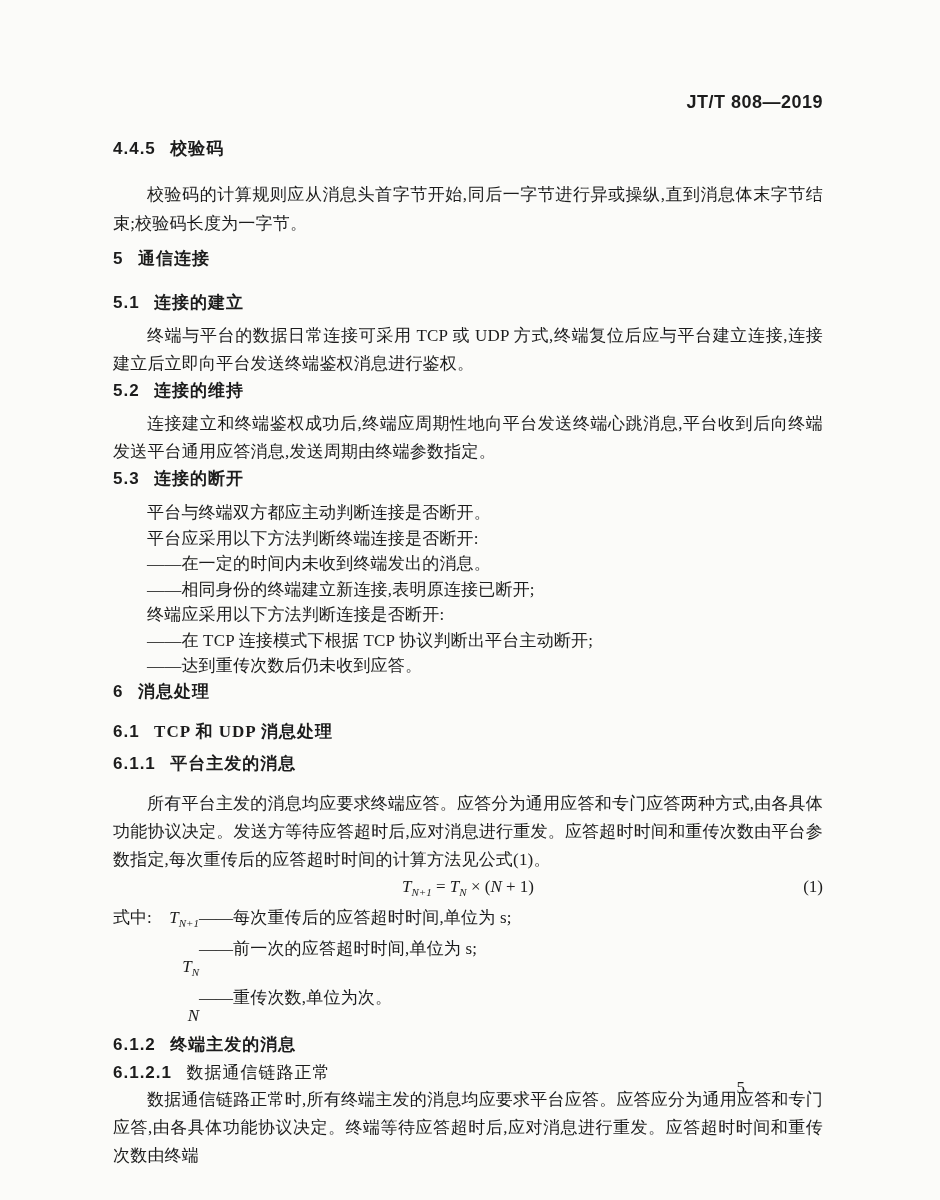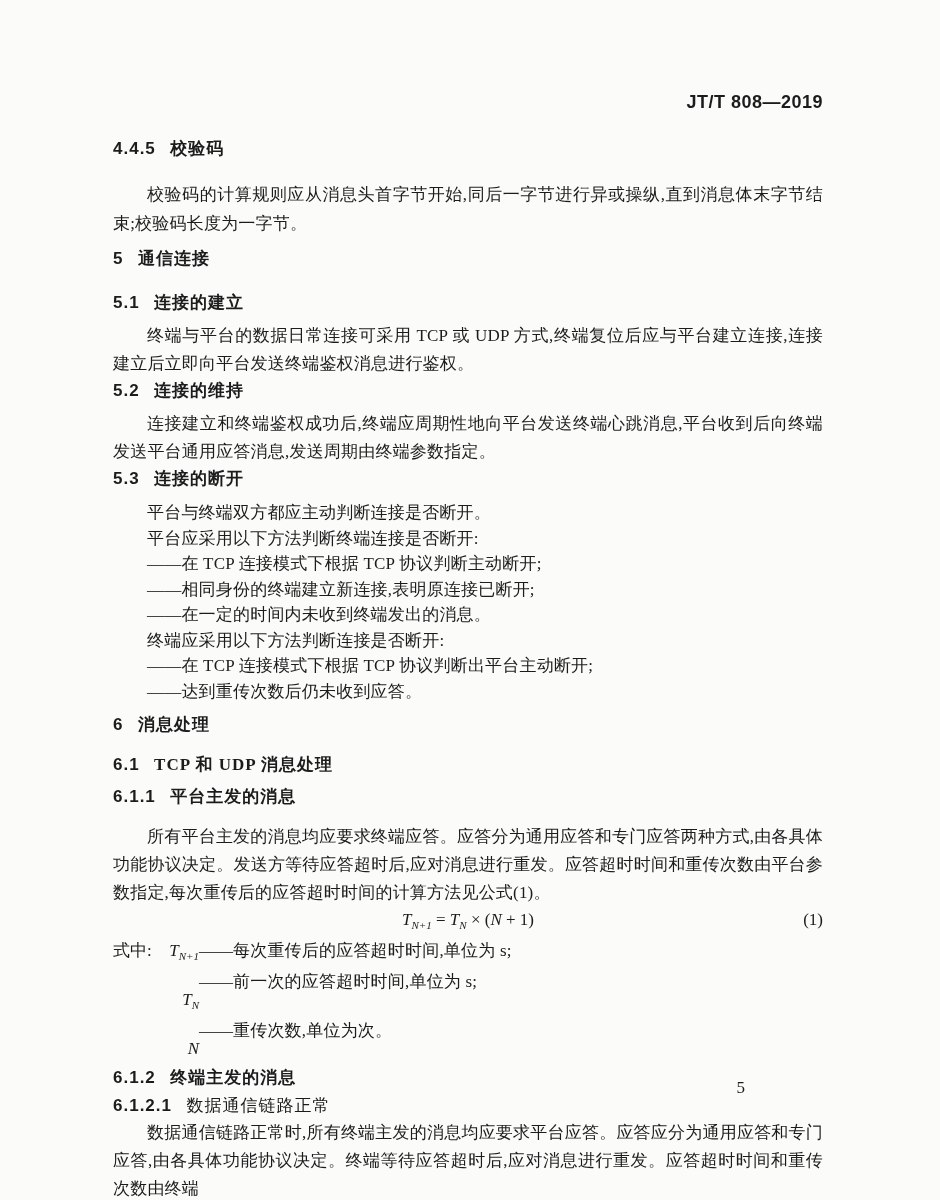--- a/index.html
+++ b/index.html
@@ -121,29 +121,28 @@
     <span class="hnum">5.2</span><span class="htitle">连接的维持</span>
   </div>
   <p class="para" style="margin-top:8px">连接建立和终端鉴权成功后,终端应周期性地向平台发送终端心跳消息,平台收到后向终端发送平台通用应答消息,发送周期由终端参数指定。</p>
 
   <div class="h3" style="margin-top:2px">
     <span class="hnum">5.3</span><span class="htitle">连接的断开</span>
   </div>
   <div class="list">
     <div class="list-line">平台与终端双方都应主动判断连接是否断开。</div>
     <div class="list-line">平台应采用以下方法判断终端连接是否断开:</div>
-    <div class="list-line">——在 TCP 连接模式下根据 TCP 协议判断主动断开;</div>
+    <div class="list-line">——在一定的时间内未收到终端发出的消息。</div>
     <div class="list-line">——相同身份的终端建立新连接,表明原连接已断开;</div>
-    <div class="list-line">——在一定的时间内未收到终端发出的消息。</div>
     <div class="list-line">终端应采用以下方法判断连接是否断开:</div>
     <div class="list-line">——在 TCP 连接模式下根据 TCP 协议判断出平台主动断开;</div>
     <div class="list-line">——达到重传次数后仍未收到应答。</div>
   </div>
 
-  <div class="h2" style="margin-top:10px">
+  <div class="h2" style="margin-top:2px">
     <span class="hnum">6</span><span class="htitle">消息处理</span>
   </div>
 
   <div class="h3" style="margin-top:18px">
     <span class="hnum">6.1</span><span class="htitle">TCP 和 UDP 消息处理</span>
   </div>
 
   <div class="h3" style="margin-top:10px">
     <span class="hnum">6.1.1</span><span class="htitle">平台主发的消息</span>
   </div>

